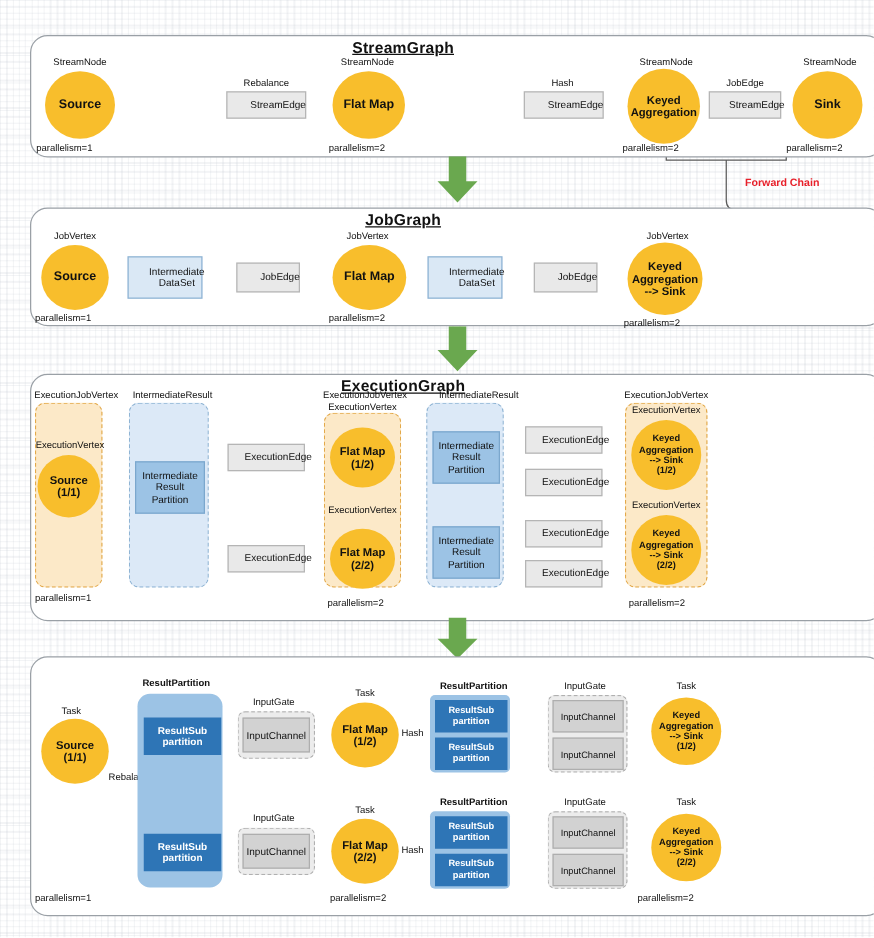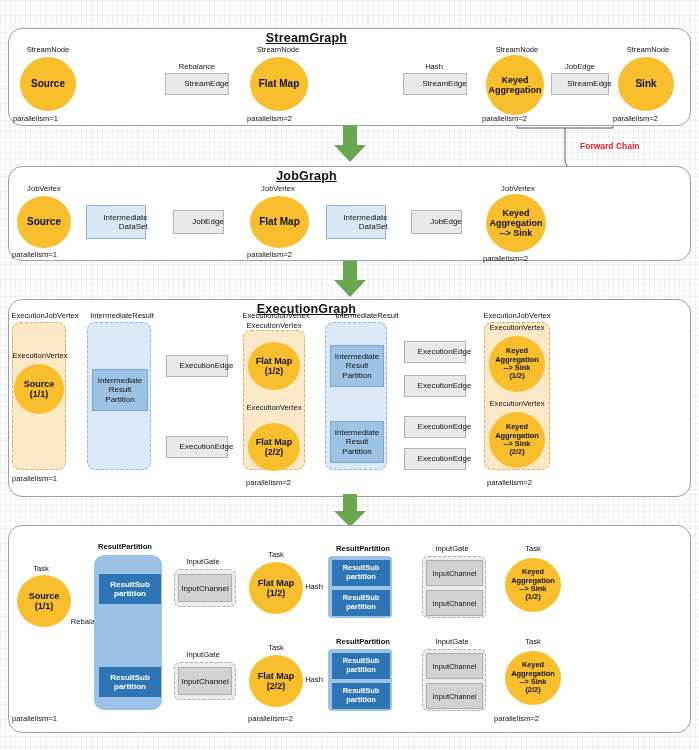--- a/index.html
+++ b/index.html
@@ -13,21 +13,21 @@
   
   .paper-grid{
     position:absolute;left:0;top:0;width:699px;height:750px;
     background-image:
       repeating-linear-gradient(to right, rgba(150,160,175,.22) 0 1px, transparent 1px 5px),
       repeating-linear-gradient(to bottom, rgba(150,160,175,.22) 0 1px, transparent 1px 5px);
     background-size:46px 22px, 46px 22px;
     opacity:.55;
     pointer-events:none;
   }
-  .canvas{position:absolute;left:0;top:0;width:613px;height:750px;}
+  .canvas{position:absolute;left:16px;top:0;width:613px;height:750px;}
 
   
   .section{
     position:absolute;
     background:#fff;
     border:1px solid #9aa0a6;
     border-radius:14px;
     box-sizing:border-box;
   }
   .sec-title{
@@ -52,21 +52,21 @@
     font-size:9px;font-weight:bold;color:#111;
     line-height:1.12;
     box-sizing:border-box;
   }
   .node-ell.big{font-size:10px;}
   .box{
     position:absolute;
     background:#E9E9E9;
     border:1px solid #b5b5b5;
     display:flex;align-items:center;justify-content:center;
-    text-align:right;
+    text-align:center;
     font-size:8px;color:#111;
     box-sizing:border-box;
     line-height:1.15;
     padding-left:19px;
   }
   .box.blue{background:#DAE8F5;border-color:#8fb4d4;}
   .cap{
     position:absolute;
     text-align:center;
     font-size:7.6px;

